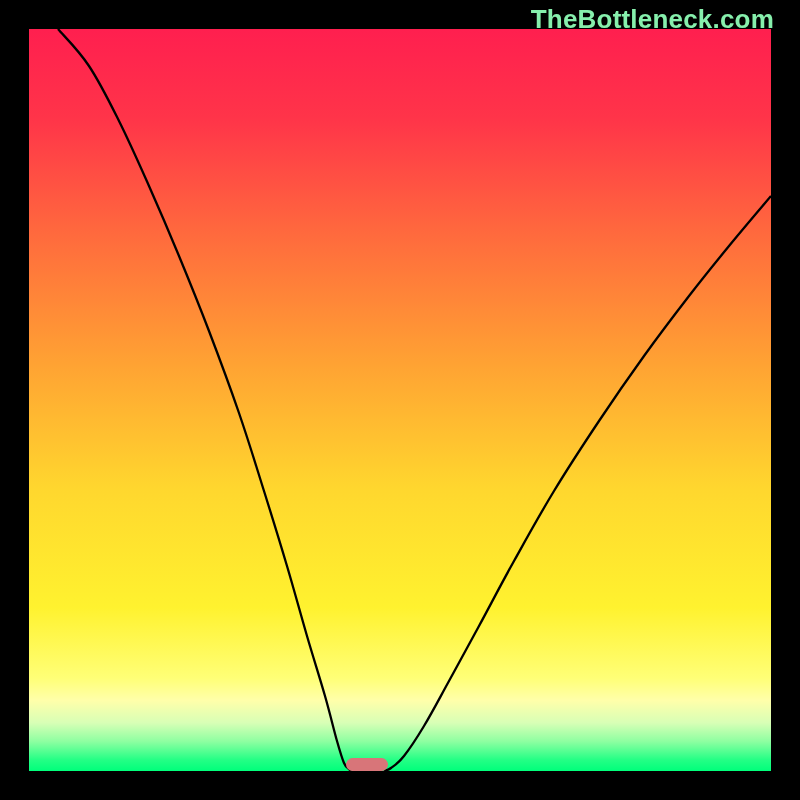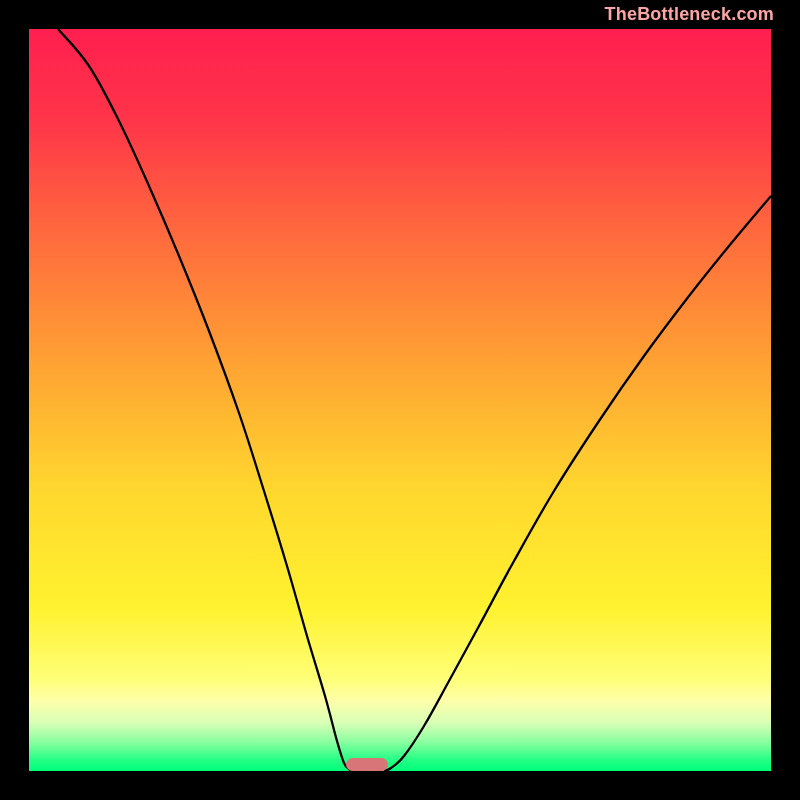--- a/index.html
+++ b/index.html
@@ -37,22 +37,22 @@
   .marker {
     position: absolute;
     background: #d87579;
     border-radius: 7px;
     height: 13px;
   }
   .watermark {
     position: absolute;
     top: 4px;
     right: 26px;
-    color: #fca5a5;
-    font-size: 18px;
+    color: #86efac;
+    font-size: 26px;
     font-weight: 600;
     letter-spacing: 0.2px;
   }
 </style>
 </head>
 <body>
 
 <div class="watermark">TheBottleneck.com</div>
 
 <div class="frame">

